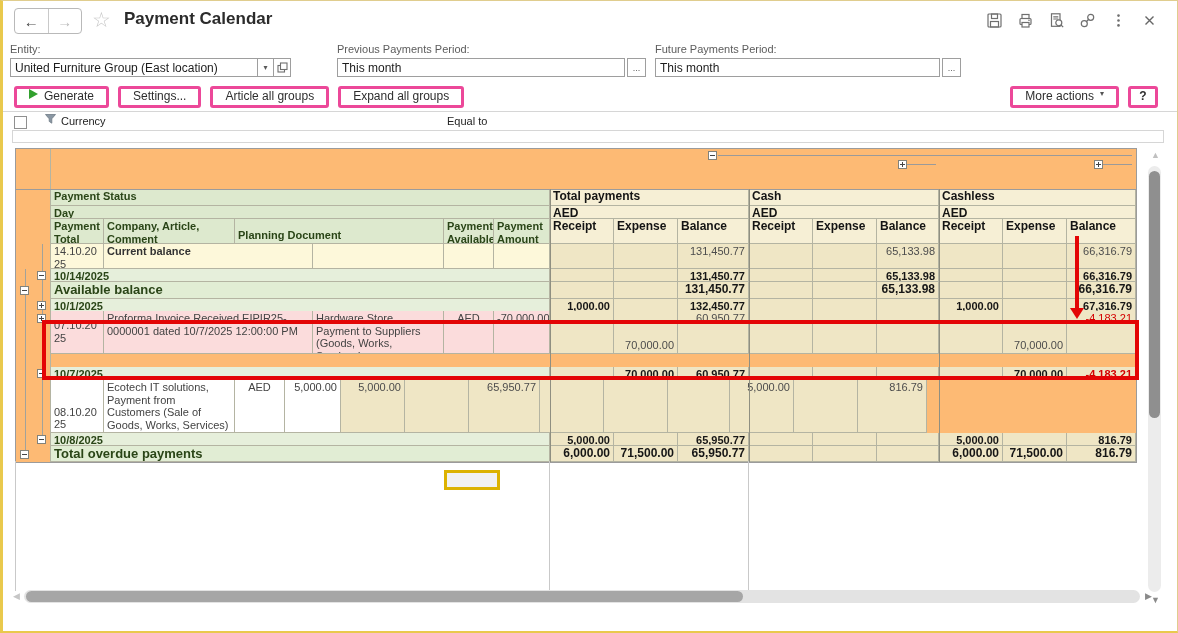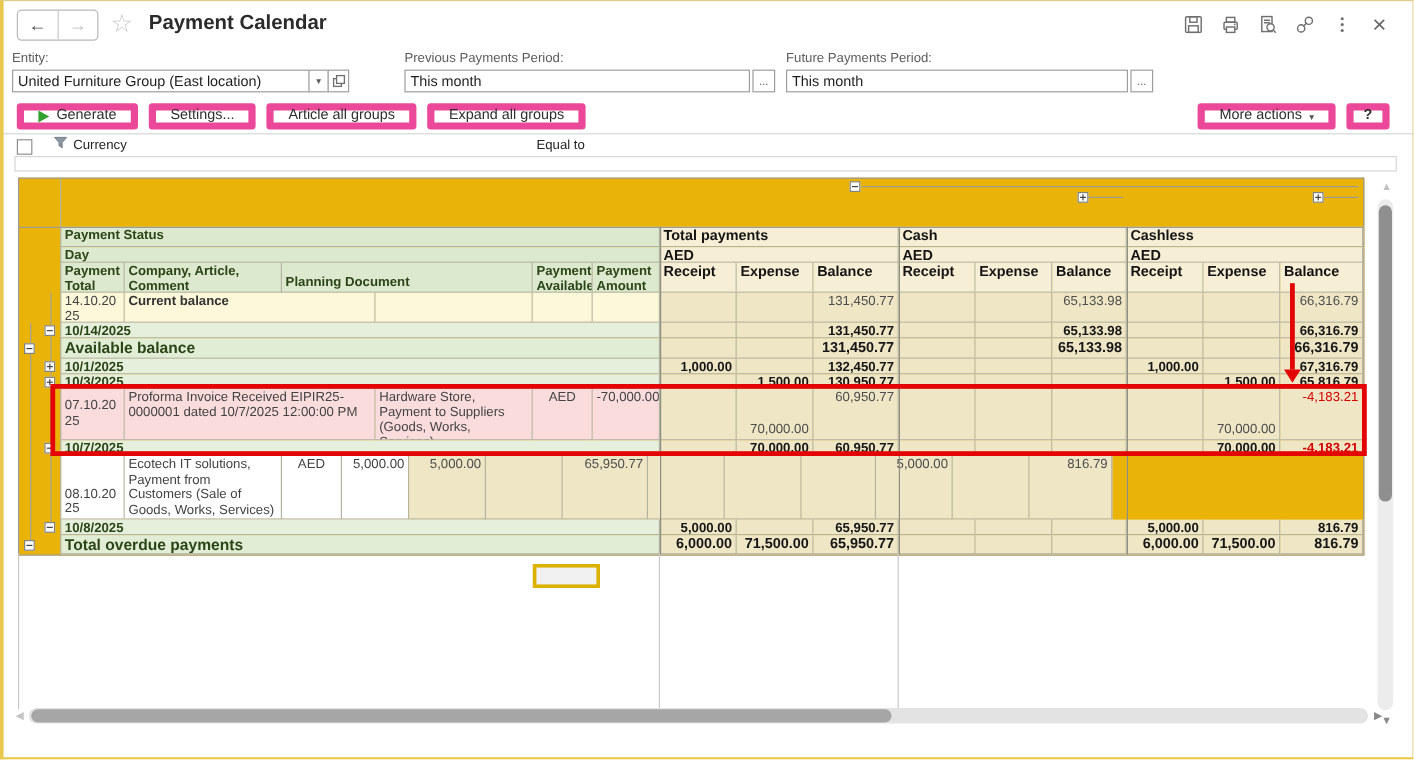--- a/index.html
+++ b/index.html
@@ -18,34 +18,34 @@
   .tb-icons{position:absolute;right:20px;top:11px;display:flex;gap:13px;align-items:center}
   .tbi{width:18px;height:18px;display:flex;align-items:center;justify-content:center}
   
   .flabel{position:absolute;color:#5c5c5c;font-size:11px}
   .fbox{position:absolute;height:19px;border:1px solid #9e9e9e;background:#fff;font-size:12px;
         color:#1c1c1c;line-height:19px;padding:0 4px;box-sizing:border-box;white-space:nowrap;overflow:hidden}
   .sbtn{position:absolute;height:19px;border:1px solid #9e9e9e;background:#fff;box-sizing:border-box;
         display:flex;align-items:center;justify-content:center;color:#5a5a5a;font-size:9px}
   
   .btnrow{position:absolute;left:14px;top:86px;display:flex;gap:9px}
-  .btn{height:22px;border:6px solid #ec4899;border-radius:3px;background:#fff;display:flex;
-       align-items:flex-end;gap:6px;padding:0 12px;font-size:12px;color:#2e2e2e;box-sizing:border-box}
+  .btn{height:22px;border:3px solid #ec4899;border-radius:3px;background:#fff;display:flex;
+       align-items:flex-start;gap:6px;padding:0 12px;font-size:12px;color:#2e2e2e;box-sizing:border-box}
   .play{width:0;height:0;border-left:9px solid #32a02e;border-top:5px solid transparent;border-bottom:5px solid transparent}
   .btn .caret{font-size:8px;color:#555}
   .btnrow-r{position:absolute;right:20px;top:86px;display:flex;gap:9px}
   .hline{position:absolute;background:#d6d6d6;height:1px}
   
   .chk{position:absolute;left:14px;top:116px;width:11px;height:11px;border:1px solid #909090;background:#fff}
   .ftext{position:absolute;top:115px;font-size:11px;color:#232323}
   .fstrip{position:absolute;left:12px;top:130px;width:1152px;height:13px;border:1px solid #d6d6d6;
           background:#fff;box-sizing:border-box}
   
   #tbl{position:absolute;left:15px;top:148px;width:1120px;height:313px;border:1px solid #9b9b9b;
-       background:#eab308;box-sizing:content-box}
+       background:#fdba74;box-sizing:content-box}
   .row{position:absolute;left:35px;display:flex}
   .cell{box-sizing:border-box;border-right:1px solid #b4b4a2;border-bottom:1px solid #b4b4a2;
         padding:1px 3px;overflow:hidden;line-height:1.15}
   .w53{width:53px}.w209{width:209px}.w131{width:131px}.w50{width:50px}.w56{width:56px}
   .w499{width:499px}.w64{width:64px}.w71{width:71px}.w62{width:62px}.w69{width:69px}
   .bg-y{background:#fdf8da}.bg-pink{background:#fbdcdc}.bg-w{background:#fff}
   .bg-day{background:#e6efdb}.bg-grp{background:#e1edd4}.bg-tan{background:#efe6c5}
   .hGreen{background:#dde9ce;color:#2a4517;font-weight:bold;font-size:11px}
   .hTan{background:#f6efd5;color:#141414;font-weight:bold;font-size:12px}
   .t-num{text-align:right}.t-ctr{text-align:center}
@@ -308,21 +308,21 @@
     <div class="cell w64 bg-tan t-num t-bnum">1,500.00</div>
     <div class="cell w71 bg-tan t-num t-bnum">130,950.77</div>
     <div class="cell w64 bg-tan t-num t-bnum"></div>
     <div class="cell w64 bg-tan t-num t-bnum"></div>
     <div class="cell w62 bg-tan t-num t-bnum"></div>
     <div class="cell w64 bg-tan t-num t-bnum"></div>
     <div class="cell w64 bg-tan t-num t-bnum">1,500.00</div>
     <div class="cell w69 bg-tan t-num t-bnum">65,816.79</div>
   </div>
 
-  <div class="row" style="top:175px;height:43px">
+  <div class="row" style="top:162px;height:43px">
     <div class="cell w53 bg-pink t-det brk v-mid">07.10.2025</div>
     <div class="cell w209 bg-pink t-det">Proforma Invoice Received EIPIR25-0000001 dated 10/7/2025 12:00:00 PM</div>
     <div class="cell w131 bg-pink t-det">Hardware Store, Payment to Suppliers (Goods, Works, Services)</div>
     <div class="cell w50 bg-pink t-det t-ctr">AED</div>
     <div class="cell w56 bg-pink t-det t-num">-70,000.00</div>
     <div class="cell w64 bg-tan t-num t-dnum"></div>
     <div class="cell w64 bg-tan t-num t-dnum v-bot">70,000.00</div>
     <div class="cell w71 bg-tan t-num t-dnum">60,950.77</div>
     <div class="cell w64 bg-tan t-num t-dnum"></div>
     <div class="cell w64 bg-tan t-num t-dnum"></div>

